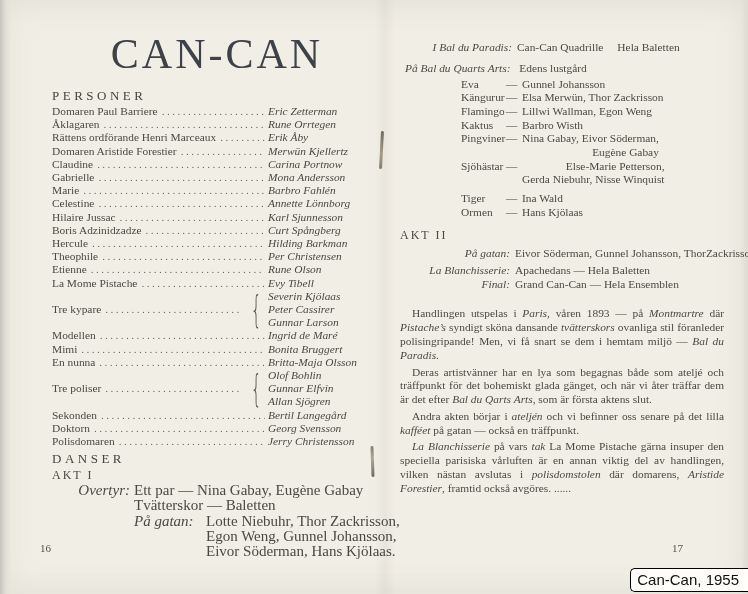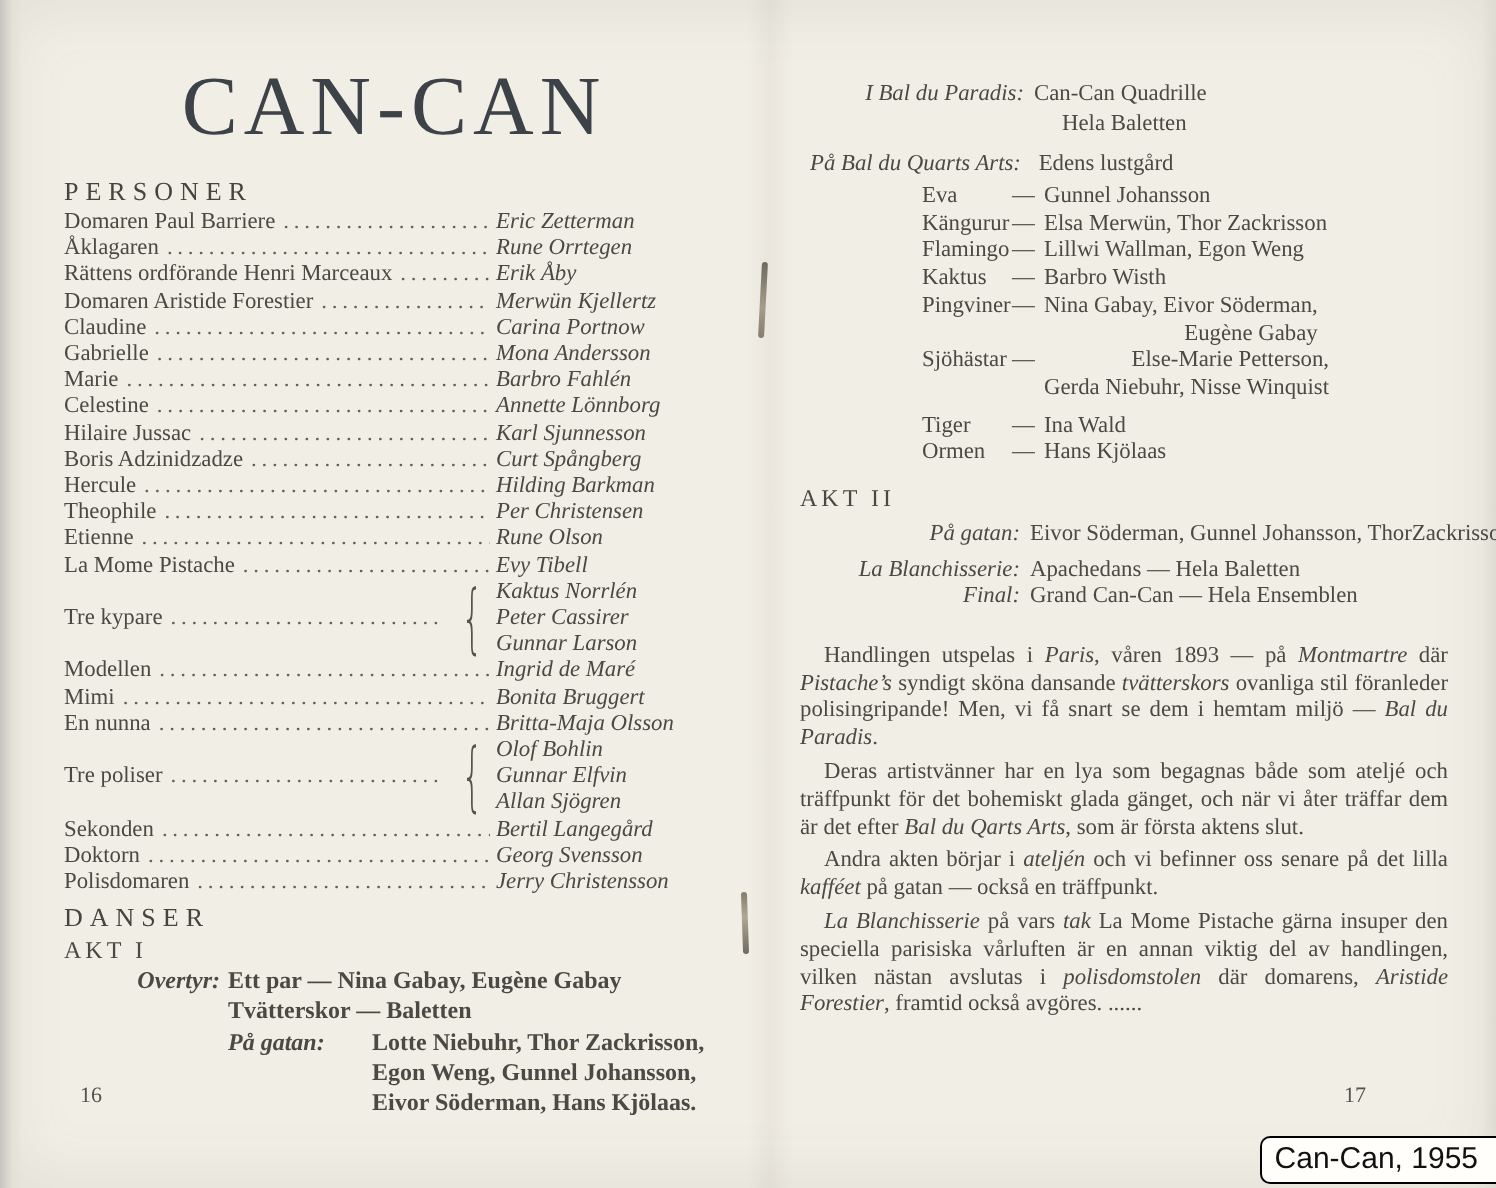--- a/index.html
+++ b/index.html
@@ -16,53 +16,53 @@
     background:linear-gradient(270deg,#dedbd2,rgba(241,238,230,0));}
   .gutter{position:absolute;left:374px;top:0;bottom:0;width:22px;
     background:linear-gradient(90deg,rgba(150,143,125,0),rgba(150,143,125,.09),rgba(150,143,125,0));}
   .staple{position:absolute;border-radius:2px;}
   .staple-1{left:380px;top:131px;width:3px;height:38px;transform:rotate(3deg);
     background:linear-gradient(#6e6a5e,#a59d8a 60%,#857e6d);}
   .staple-2{left:371px;top:446px;width:3px;height:31px;transform:rotate(-2deg);
     background:linear-gradient(#847d6c,#b0a893 40%,#6e6a5e);}
 
   
-  .page-left{position:absolute;left:32px;top:26px;width:330px;}
+  .page-left{position:absolute;left:52px;top:26px;width:330px;}
   .title{margin:6px 0 0 0;font-size:42px;line-height:44px;text-align:center;
     letter-spacing:3px;font-weight:500;color:#3c4247;}
   .sec{font-size:13px;letter-spacing:3.5px;color:#45443e;}
   .sec.personer{margin-top:12px;}
   .sec.danser{margin-top:3px;}
   .akt-head{font-size:12px;letter-spacing:2px;margin-top:1px;line-height:15px;}
 
   .cast{margin-top:1px;font-size:11.4px;}
   .cast-row{display:flex;align-items:baseline;line-height:13.2px;}
   .cast-row.group{align-items:center;}
   .role{white-space:nowrap;}
   .dots{flex:1 1 auto;overflow:hidden;white-space:nowrap;letter-spacing:2.4px;
     margin:0 3px 0 4px;opacity:.85;}
   .actor{flex:0 0 114px;font-style:italic;white-space:nowrap;}
   .gnames{flex:0 0 114px;display:flex;flex-direction:column;}
   .gnames span{font-style:italic;line-height:13.2px;white-space:nowrap;}
   .brace{flex:0 0 9px;display:flex;align-items:center;justify-content:center;height:39px;}
   .brace::before{content:"{";display:block;font-family:"DejaVu Sans",sans-serif;
     font-size:38px;font-weight:200;transform:scaleX(.45);color:#55534a;}
 
-  .akt1-row{display:flex;font-size:12px;line-height:15.2px;font-weight:bold;}
+  .akt1-row{display:flex;font-size:15px;line-height:15.2px;}
   .akt1-label{flex:0 0 78px;text-align:right;font-style:italic;padding-right:4px;white-space:nowrap;}
   .akt1-value{white-space:nowrap;}
   .akt1-sublabel{font-style:italic;flex:0 0 72px;white-space:nowrap;}
   .akt1-names{display:flex;flex-direction:column;}
   .akt1-names span{line-height:15.2px;white-space:nowrap;}
 
   
   .page-right{position:absolute;left:400px;top:40px;width:324px;font-size:11.4px;}
   .r-row{display:flex;line-height:14.5px;}
   .r-label{flex:0 0 112px;text-align:right;font-style:italic;padding-right:5px;white-space:nowrap;}
-  .r-valcol{display:flex;flex-direction:column;}
+  .r-valcol{display:flex;flex-direction:row;}
   .r-valcol span{line-height:14.5px;white-space:nowrap;}
   .r-valcol .ind{margin-left:14px;}
   .quarts{margin-top:6px;padding-left:5px;line-height:14px;white-space:nowrap;}
   .quarts .lbl{font-style:italic;}
   .quarts .val{margin-left:6px;}
 
   .eden{margin-left:61px;margin-top:3px;}
   .eden-row{display:flex;line-height:13.7px;}
   .eden-row.gap{margin-top:5px;}
   .eden-role{flex:0 0 45px;white-space:nowrap;}
@@ -189,21 +189,21 @@
     <span class="role">La Mome Pistache</span>
     <span class="dots">......................................................................................................................................................</span>
     <span class="actor">Evy Tibell</span>
   </div>
 
   <div class="cast-row group">
     <span class="role">Tre kypare</span>
     <span class="dots">......................................................................................................................................................</span>
     <span class="brace"></span>
     <span class="gnames">
-            <span>Kaktus Norrlén</span>
+            <span>Severin Kjölaas</span>
             <span>Peter Cassirer</span>
             <span>Gunnar Larson</span>
           </span>
   </div>
 
   <div class="cast-row">
     <span class="role">Modellen</span>
     <span class="dots">......................................................................................................................................................</span>
     <span class="actor">Ingrid de Maré</span>
   </div>

